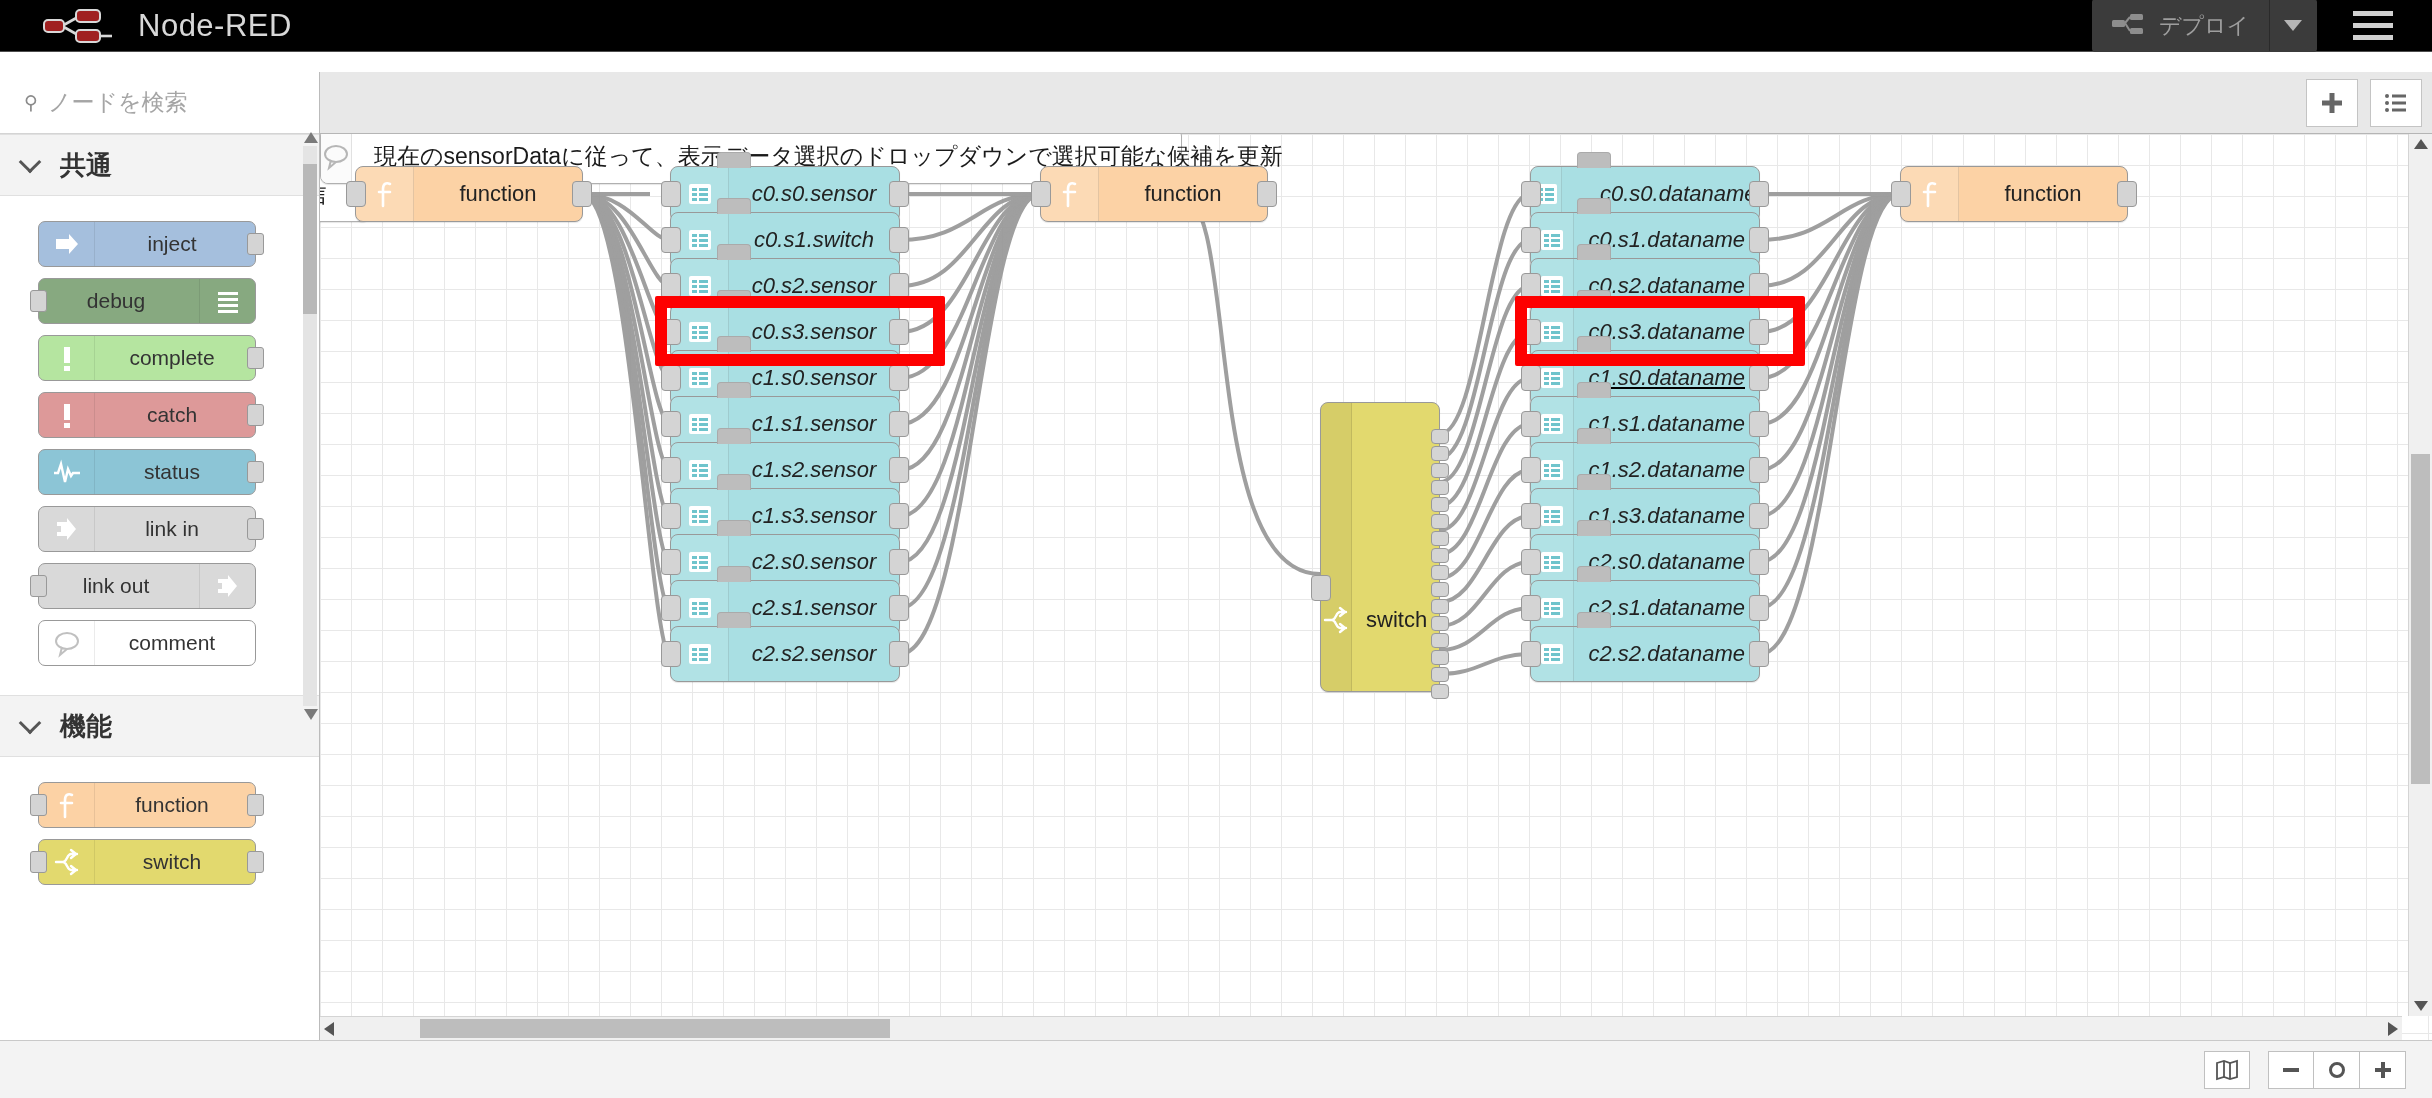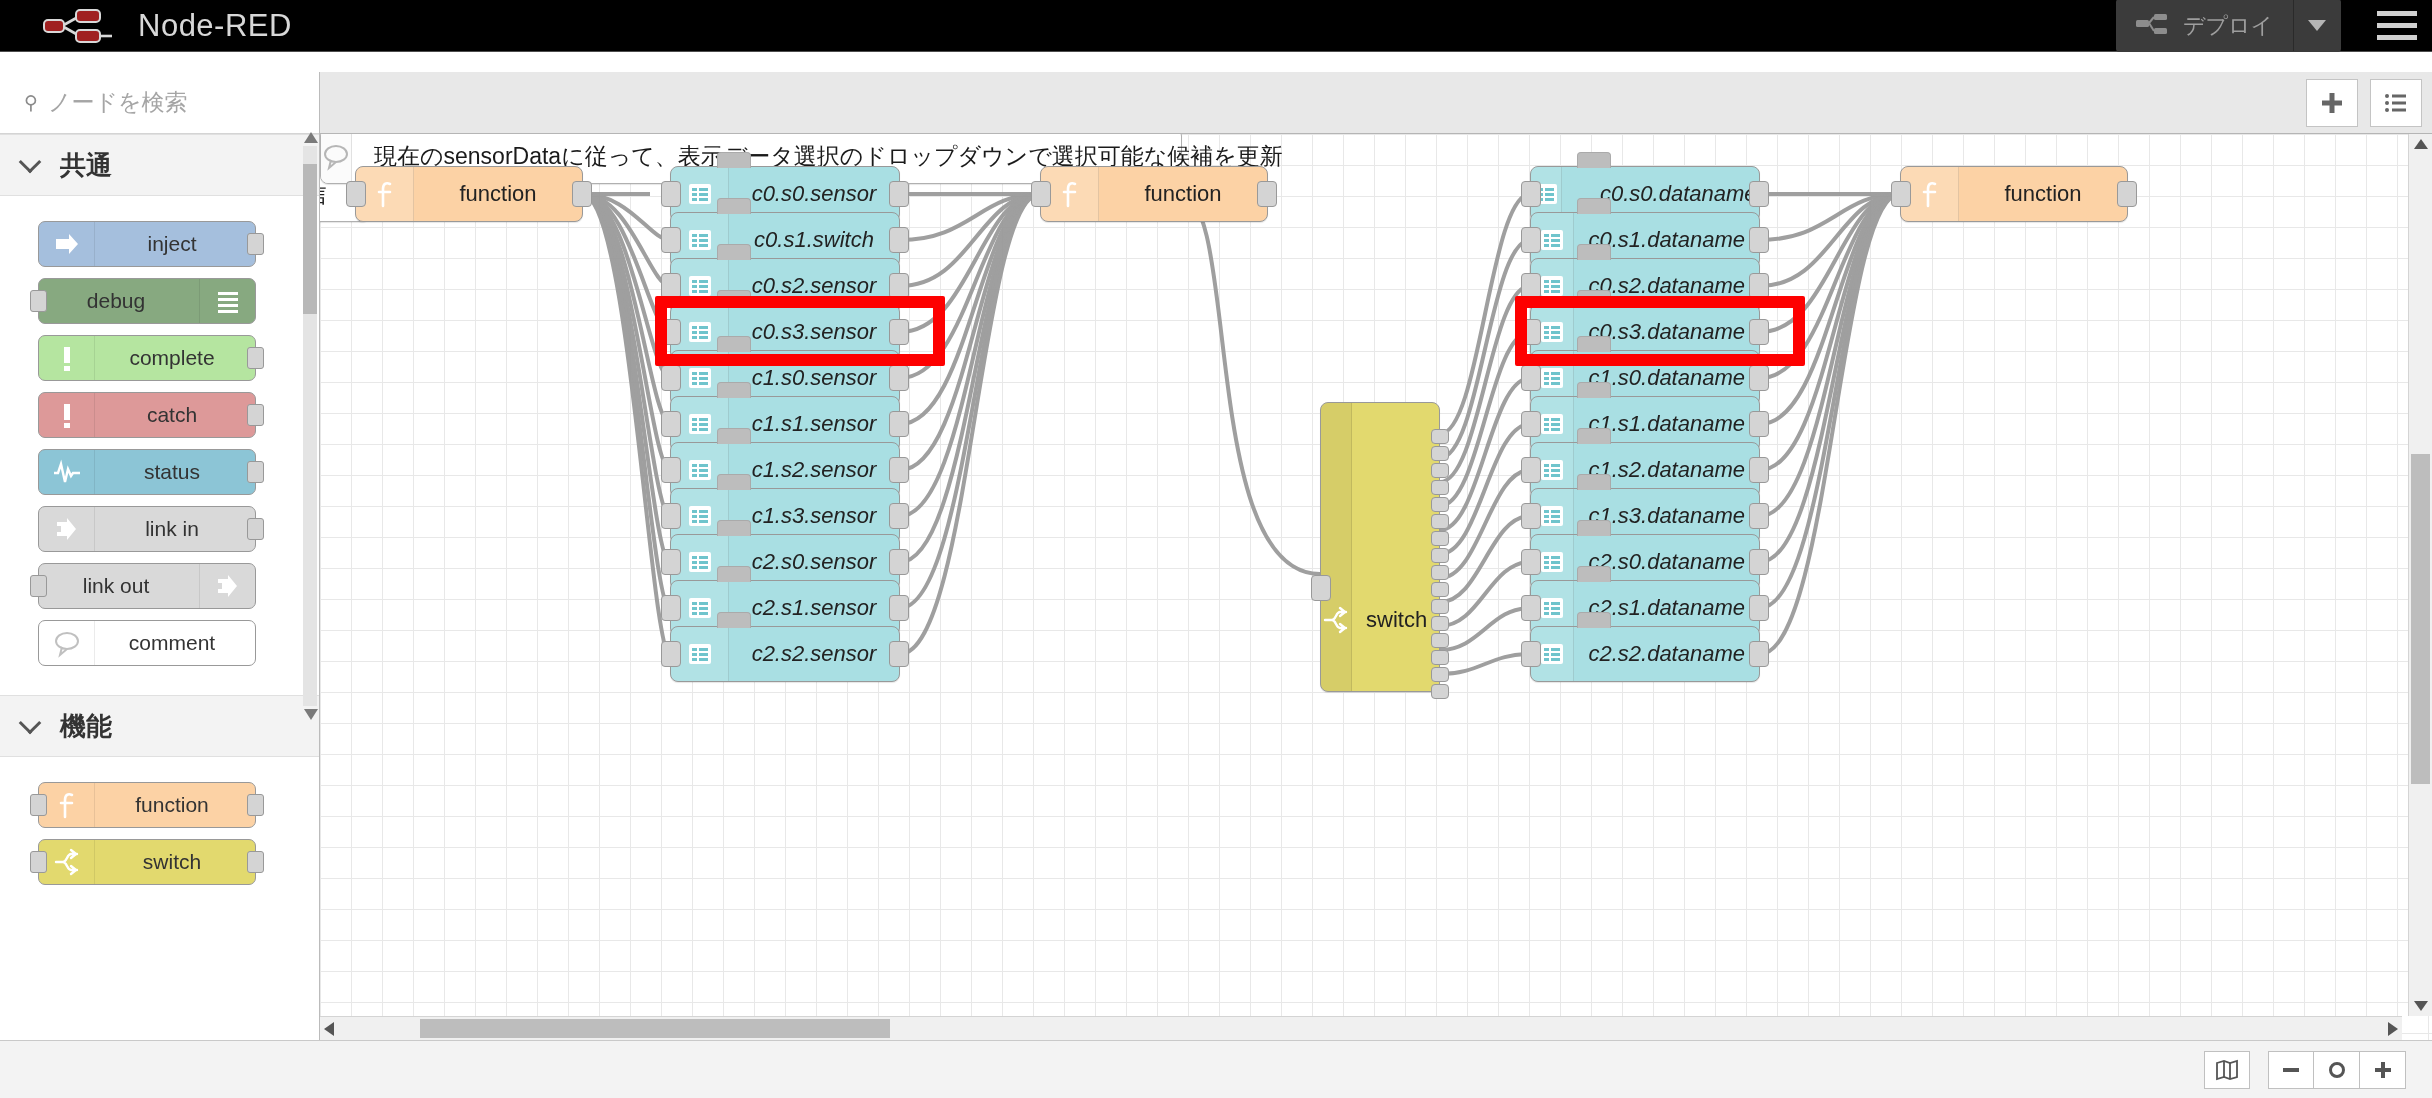--- a/index.html
+++ b/index.html
@@ -17,21 +17,21 @@
     border-bottom: 1px solid #4d4d4d;
   }
   #brand { display: flex; align-items: center; margin-left: 42px; }
   .logo-svg { width: 84px; height: 40px; display: block; }
   #brand-title {
     color: #d8d8d8; font-size: 31px; letter-spacing: .5px;
     margin-left: 12px; font-weight: 400;
   }
   #header-right {
     margin-left: auto; display: flex; align-items: center; height: 100%;
-    padding-right: 9px;
+    padding-right: 33px;
   }
   #deploy-btn {
     display: flex; align-items: center; height: 53px;
     background: #3b3b3b; border-radius: 3px; cursor: pointer;
     border: 1px solid #3b3b3b;
   }
   #deploy-main {
     display: flex; align-items: center; padding: 0 20px 0 18px; height: 100%;
     border-right: 1px solid #2a2a2a;
   }
@@ -892,21 +892,21 @@
                 <rect x="14" y="9" width="9" height="3" fill="#6fc4cc"></rect>
                 <rect x="7" y="14" width="5" height="3" fill="#6fc4cc"></rect>
                 <rect x="14" y="14" width="9" height="3" fill="#6fc4cc"></rect>
                 <rect x="7" y="19" width="5" height="3" fill="#6fc4cc"></rect>
                 <rect x="14" y="19" width="9" height="3" fill="#6fc4cc"></rect>
               </svg>
             </div>
             <span class="nlabel">c0.s3.dataname</span>
             <span class="nport out"></span>
           </div>
-          <div class="node sensor" style="left: 1210px; top: 216px; width: 230px;">
+          <div class="node sensor" style="left: 1210px; top: 216px; width: 230px; text-decoration: underline;">
             <span class="nbtn"></span>
             <span class="nport in"></span>
             <div class="nicon">
               <svg class="ico-svg" viewBox="0 0 30 30">
                 <rect x="4" y="5" width="22" height="20" rx="2" fill="#fff"></rect>
                 <rect x="7" y="9" width="5" height="3" fill="#6fc4cc"></rect>
                 <rect x="14" y="9" width="9" height="3" fill="#6fc4cc"></rect>
                 <rect x="7" y="14" width="5" height="3" fill="#6fc4cc"></rect>
                 <rect x="14" y="14" width="9" height="3" fill="#6fc4cc"></rect>
                 <rect x="7" y="19" width="5" height="3" fill="#6fc4cc"></rect>

